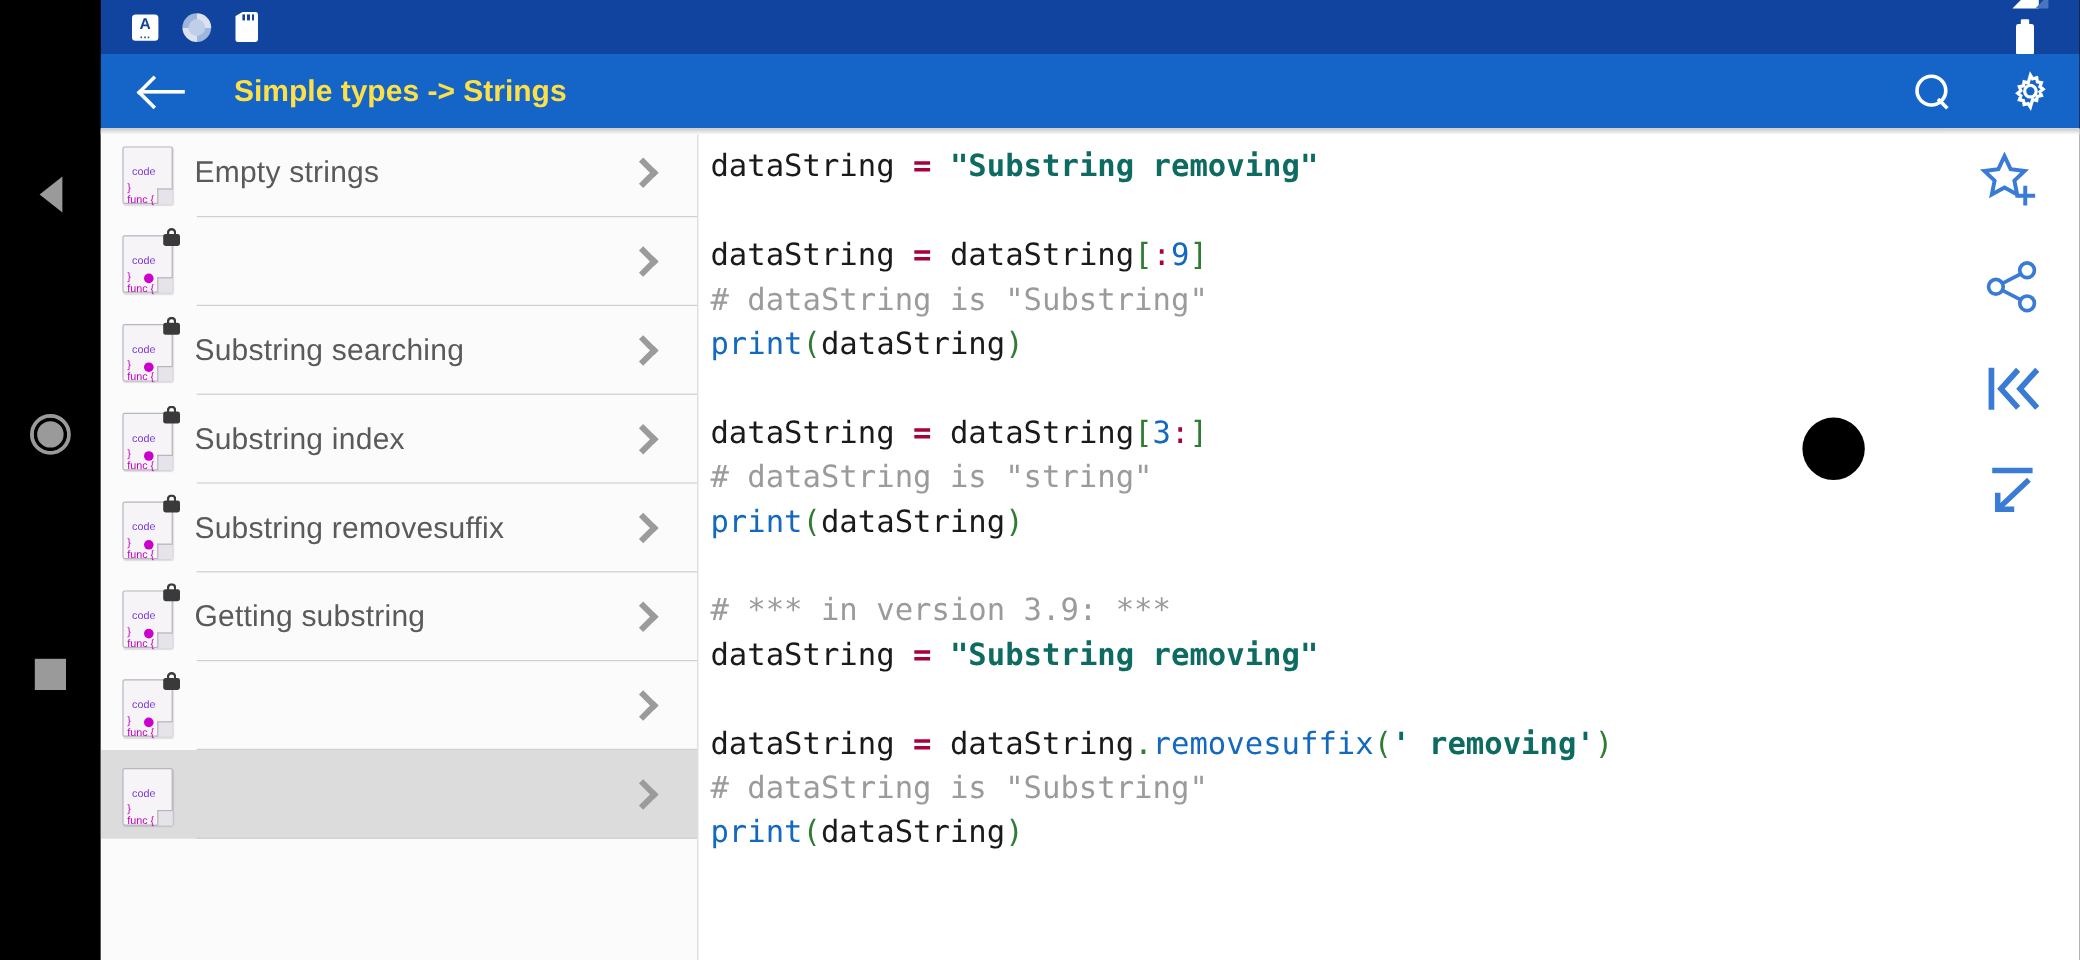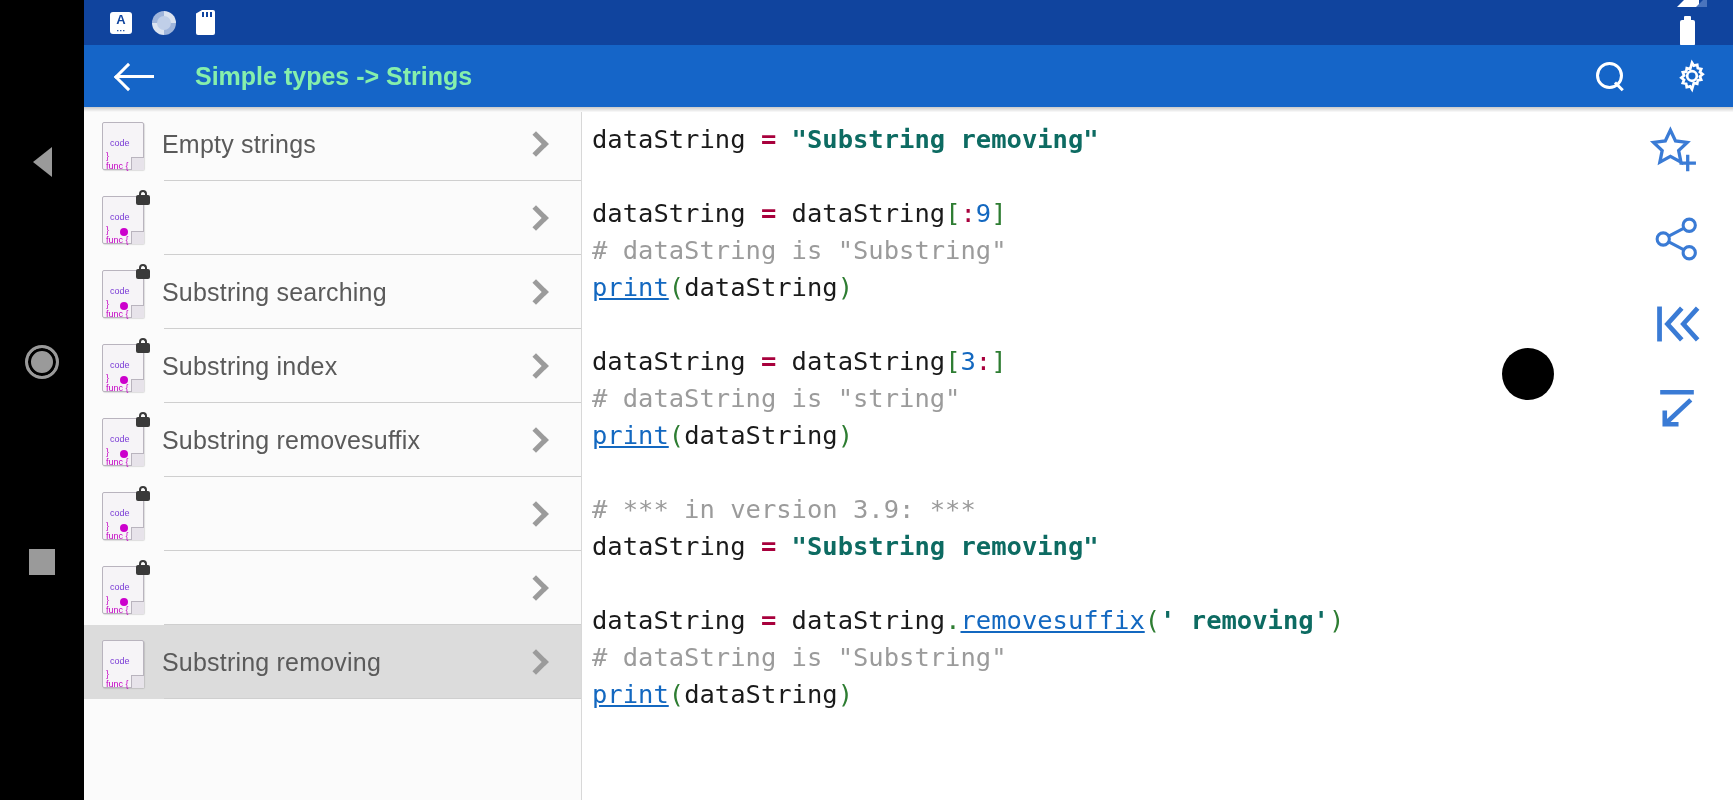--- a/index.html
+++ b/index.html
@@ -58,21 +58,21 @@
   .ic-signal::after{ content:""; position:absolute; left:-3px; bottom:-22px;
     width:0;height:0; border-left:11px solid transparent; border-bottom:11px solid #4a74bd; }
   .ic-batt { width:15px;height:26px;background:#fff;border-radius:2px; position:relative; }
   .ic-batt::before{ content:""; position:absolute; left:4px; top:-4px;
     width:7px;height:4px;background:#fff;border-radius:1px 1px 0 0; }
   .clock { font-size:28px; font-weight:bold; letter-spacing:.5px; margin-left:4px; }
 
   
   #appbar {
     position:absolute; left:84px; top:45px; width:1649px; height:62px;
-    background:#1565c8; display:flex; align-items:center; color:#86efac;
+    background:#1565c8; display:flex; align-items:center; color:#fde047;
     padding:0 24px 0 30px;
   }
   .back-arrow { width:46px;height:40px; position:relative; cursor:pointer; flex:0 0 auto; }
   .back-arrow::before{ content:""; position:absolute; left:4px; top:19px;
     width:36px; height:3px; background:#fff; }
   .back-arrow::after{ content:""; position:absolute; left:4px; top:11px;
     width:17px;height:17px; border-left:3px solid #fff; border-bottom:3px solid #fff;
     transform:rotate(45deg); }
   #appbar .title { font-size:25px; font-weight:bold; margin-left:35px; white-space:nowrap; }
   #appbar .actions { margin-left:auto; display:flex; align-items:center; gap:50px; }
@@ -132,21 +132,21 @@
   #code { font-family:"DejaVu Sans Mono", monospace; font-size:25.5px;
     line-height:37px; padding:14px 0 0 10px; white-space:pre; color:#1a1a1a;
     letter-spacing:0px; }
   .cmt { color:#9b9b9b; }
   .str { color:#0d6b62; font-weight:bold; }
   .eq  { color:#a8003c; font-weight:bold; }
   .brk { color:#2e7d32; }
   .num { color:#1368c0; }
   .col { color:#a8003c; }
   .par { color:#2e7d32; }
-  .fn  { color:#1368c0; text-decoration:underline; cursor:pointer; }
+  .fn  { color:#1368c0; cursor:pointer; }
   .dotop{ color:#2e7d32; }
 
   
   #rail { position:absolute; right:0; top:0; width:113px; height:693px;
     background:#fff; }
   #rail .tool { position:absolute; left:50%; transform:translateX(-50%);
     width:64px; height:64px; display:flex; align-items:center; justify-content:center;
     cursor:pointer; }
   #t-fav   { top:15px; }
   #t-share { top:100px; }
@@ -292,20 +292,21 @@
             <span class="doc"></span>
             <span class="t1">func {</span>
             <span class="t2">code</span>
             <span class="t3">}</span>
             <span class="dot"></span>
             <span class="lock">
               <span class="lock-shk"></span>
               <span class="lock-body"></span>
             </span>
           </span>
+          <span class="label">Getting substring</span>
           <span class="chevwrap">
             <i></i>
           </span>
           <span class="divider"></span>
         </div>
         <div class="list-item">
           <span class="fileicon">
             <span class="doc"></span>
             <span class="t1">func {</span>
             <span class="t2">code</span>
@@ -321,21 +322,20 @@
           </span>
           <span class="divider"></span>
         </div>
         <div class="list-item selected">
           <span class="fileicon">
             <span class="doc"></span>
             <span class="t1">func {</span>
             <span class="t2">code</span>
             <span class="t3">}</span>
           </span>
-          <span class="label">Substring removing</span>
           <span class="chevwrap">
             <i></i>
           </span>
           <span class="divider"></span>
         </div>
       </div>
 
     <div id="codepanel">
       <pre id="code"><span>dataString </span><span class="eq">=</span><span> </span><span class="str">"Substring removing"</span>
 

